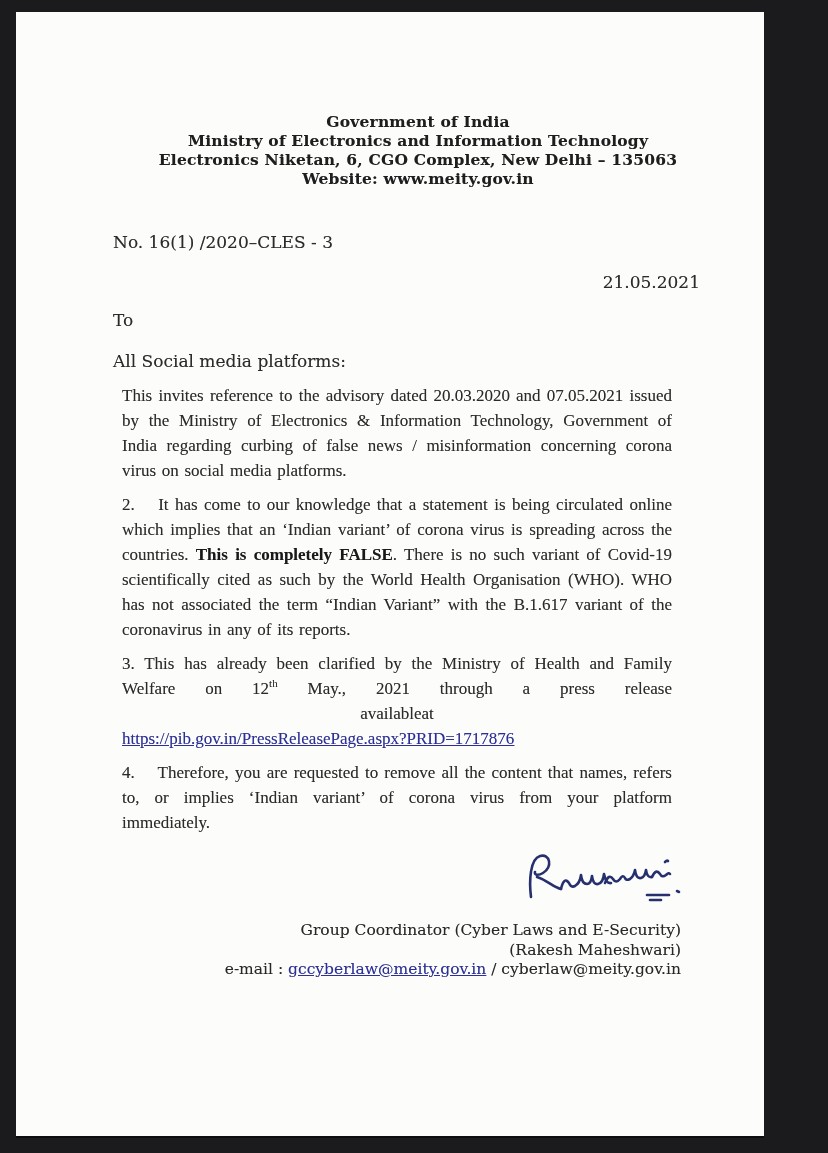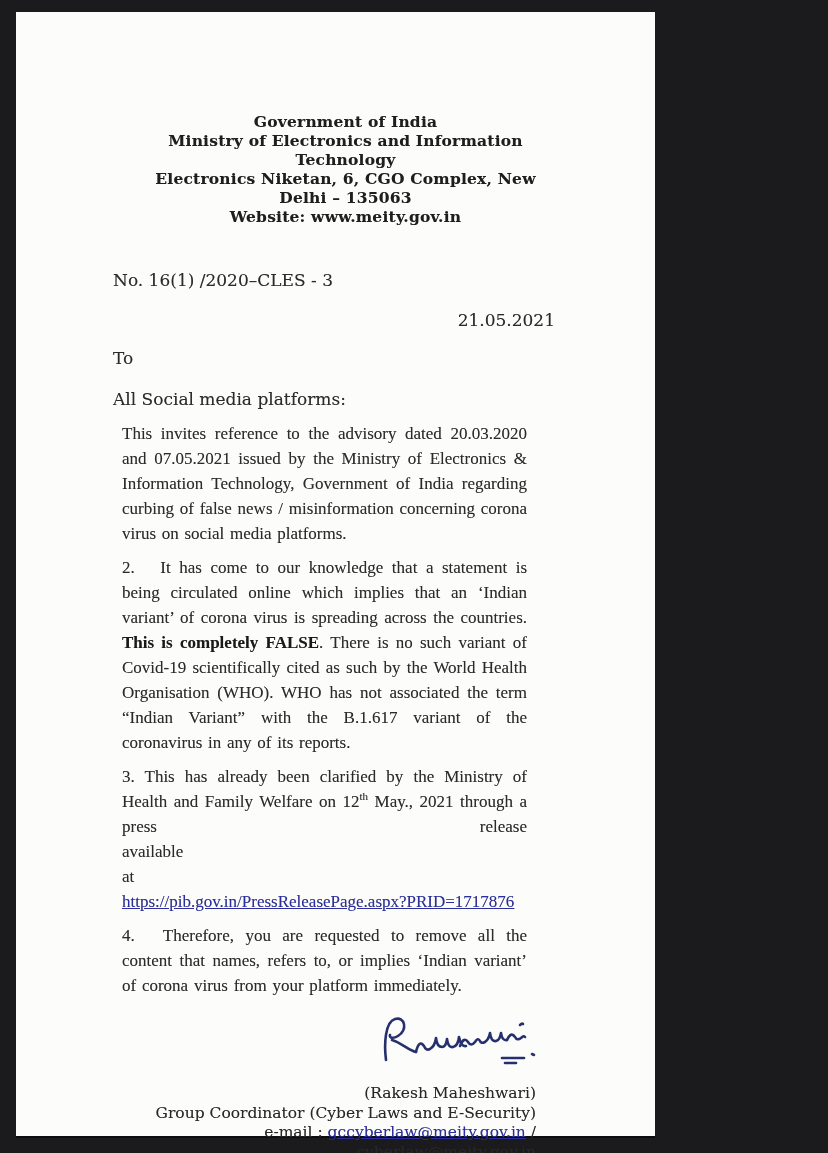--- a/index.html
+++ b/index.html
@@ -6,24 +6,24 @@
   body {
     width: 828px; height: 1153px;
     background: #1b1b1d;
     position: relative;
     overflow: hidden;
     font-family: "DejaVu Serif", "Liberation Serif", serif;
   }
   .page {
     position: absolute;
     left: 16px; top: 12px;
-    width: 639px; height: 1126px;
+    width: 748px; height: 1126px;
     background: #fcfcfb;
     box-sizing: border-box;
-    padding: 100px 119px 0 97px;
+    padding: 100px 83px 0 97px;
     color: #2b2b2b;
     text-shadow: 0 0 0.5px rgba(40,40,40,0.35);
     border-bottom: 2px solid #0d0d0d;
   }
   .letter-header {
     position: relative; left: 21px;
     text-align: center;
     font-weight: bold;
     font-size: 15.5px;
     line-height: 19px;
@@ -55,21 +55,20 @@
   p.body-para strong { font-weight: bold; color: #191919; }
   sup.ord { font-size: 11px; vertical-align: super; line-height: 0; }
   a.doc-link {
     color: #2b2f9e;
     text-decoration: underline;
     cursor: pointer;
   }
   .spread-line {
     display: flex;
     justify-content: center;
-    flex-direction: column;
   }
   a.url-line {
     display: block;
     width: max-content;
     max-width: 100%;
   }
   .sig-row {
     display: flex;
     justify-content: flex-end;
     margin: 12px -10px 0 0;
@@ -123,18 +122,18 @@
         <path d="M133 30 q 4 -9 8 -3 q 2 4 6 1 q 3 -3 4 -1"></path>
         <path d="M146 15 q 2 -2 3 -1"></path>
         <path d="M128 48 h 22"></path>
         <path d="M131 53 h 11"></path>
         <path d="M158 44 l 2 1"></path>
       </g>
     </svg>
   </div>
 
   <div class="signoff">
+    <div>Group Coordinator (Cyber Laws and E-Security)</div>
     <div>(Rakesh Maheshwari)</div>
-    <div>Group Coordinator (Cyber Laws and E-Security)</div>
     <div><span>e-mail : </span><a class="doc-link">gccyberlaw@meity.gov.in</a><span> / </span><span>cyberlaw@meity.gov.in</span></div>
   </div>
 
 </div>
 
 </body></html>

